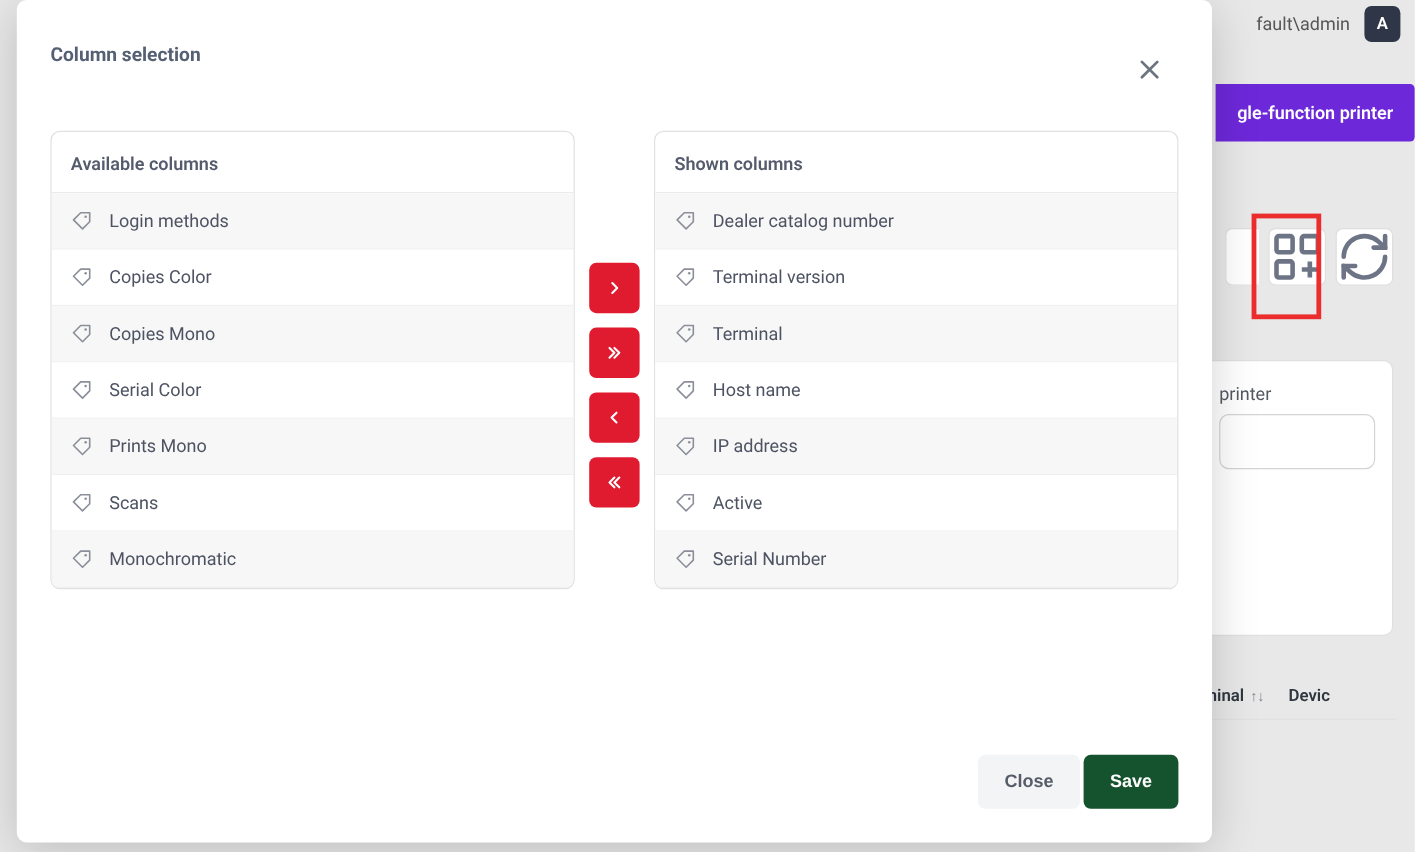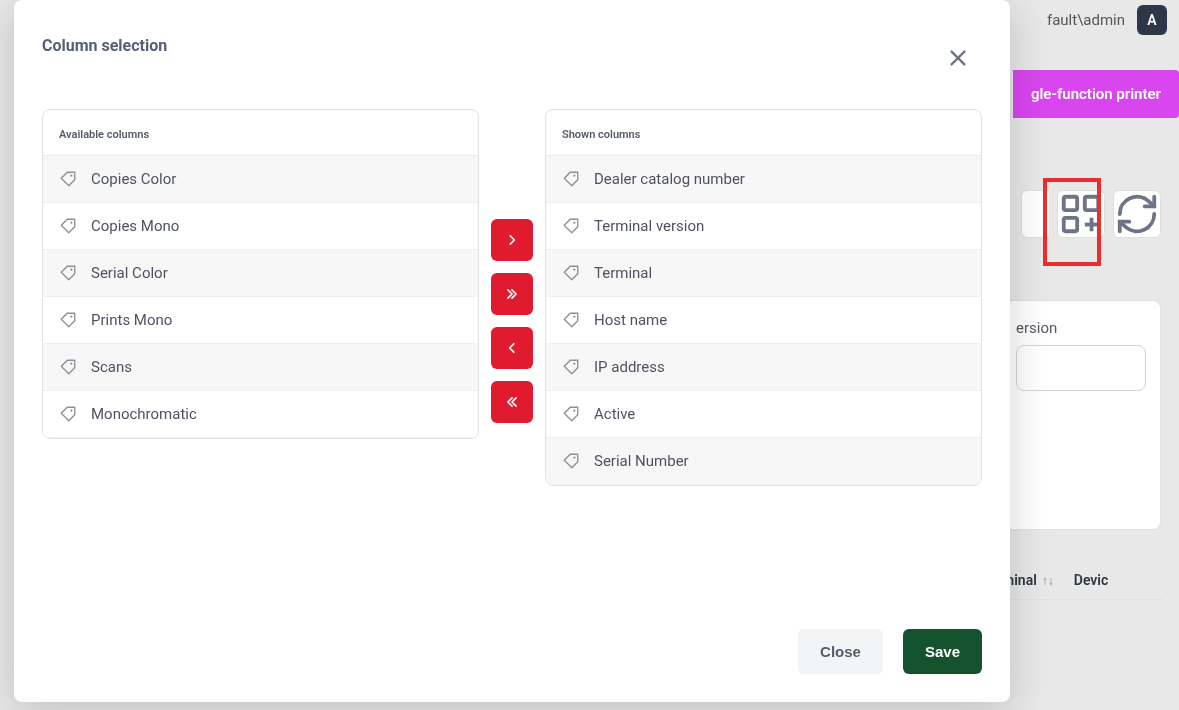--- a/index.html
+++ b/index.html
@@ -4,52 +4,52 @@
   <style>
     * { box-sizing: border-box; margin: 0; padding: 0; }
     body { font-family: -apple-system, BlinkMacSystemFont, "Segoe UI", Roboto, Arial, sans-serif; background: #f5f5f5; width: 1179px; height: 710px; overflow: hidden; position: relative; }
     
     
     .bg-page { position: absolute; inset: 0; background: #e8e8e8; }
     .bg-topbar { position: absolute; top: 0; right: 0; height: 40px; display: flex; align-items: center; gap: 12px; padding-right: 12px; }
     .bg-user { color: #565656; font-size: 15px; }
     .bg-avatar { width: 30px; height: 30px; border-radius: 6px; background: #2e3648; color: #fff; display: flex; align-items: center; justify-content: center; font-weight: 600; font-size: 14px; }
     .bg-row1 { position: absolute; top: 70px; right: 0; height: 48px; display: flex; align-items: stretch; }
-    .bg-red-btn { background: #d946ef; color: #fff; padding: 14px 18px; font-weight: 600; font-size: 15px; white-space: nowrap; display: flex; align-items: center; border-radius: 0 4px 4px 0; }
+    .bg-red-btn { background: #6d28d9; color: #fff; padding: 14px 18px; font-weight: 600; font-size: 15px; white-space: nowrap; display: flex; align-items: center; border-radius: 0 4px 4px 0; }
     .bg-row2 { position: absolute; top: 190px; right: 18px; display: flex; align-items: center; gap: 8px; }
     .bg-iconbtn { width: 48px; height: 48px; border: 1px solid #dedede; background: #fff; border-radius: 6px; display: flex; align-items: center; justify-content: center; color: #6d7485; }
     .bg-iconbtn-part { width: 28px; height: 48px; border: 1px solid #dedede; border-right: none; border-radius: 6px 0 0 6px; background: #fff; }
     .red-outline { position: absolute; top: 178px; right: 78px; width: 58px; height: 88px; border: 4px solid #ec2d2d; pointer-events: none; }
     .bg-panel { position: absolute; top: 300px; right: 18px; width: 160px; height: 230px; background: #fff; border: 1px solid #e0e0e0; border-radius: 0 8px 8px 0; padding: 18px 14px; }
     .bg-panel-label { color: #545961; font-size: 15px; }
     .bg-panel-input { width: 130px; height: 46px; margin-top: 8px; border: 1px solid #d4d4d4; border-radius: 8px; background: #fff; }
     .bg-tableheader { position: absolute; top: 560px; right: 16px; width: 180px; height: 40px; display: flex; align-items: center; gap: 20px; color: #2f3640; font-weight: 600; font-size: 14px; padding-left: 14px; border-bottom: 1px solid #e0e0e0; }
     .sort-icon { color: #808690; margin-left: 2px; font-size: 12px; }
     
     
     .modal-backdrop { position: absolute; inset: 0; display: flex; align-items: flex-start; justify-content: flex-start; }
     .modal { position: absolute; top: 0; left: 14px; width: 996px; height: 702px; background: #fff; border-radius: 8px; box-shadow: 0 8px 40px rgba(0,0,0,0.18); padding: 36px 28px 28px 28px; display: flex; flex-direction: column; }
     .modal-title { font-size: 16px; font-weight: 700; color: #566074; margin-bottom: 54px; }
     .modal-close { position: absolute; top: 44px; right: 38px; width: 28px; height: 28px; display: flex; align-items: center; justify-content: center; color: #6c7480; cursor: pointer; }
     .modal-close svg { width: 22px; height: 22px; }
     
     .columns-area { display: flex; gap: 12px; align-items: flex-start; }
     .col-card { flex: 1; border: 1px solid #e1e1e1; border-radius: 8px; overflow: hidden; background: #fff; max-height: 430px; }
-    .col-card-header { padding: 18px 16px 14px 16px; border-bottom: 1px solid #ebebeb; color: #545b6c; font-weight: 600; font-size: 11px; }
+    .col-card-header { padding: 18px 16px 14px 16px; border-bottom: 1px solid #ebebeb; color: #545b6c; font-weight: 600; font-size: 15px; }
     .col-list { max-height: 380px; overflow-y: auto; }
     .col-item { display: flex; align-items: center; gap: 14px; padding: 14px 16px; color: #4d5362; font-size: 15px; border-bottom: 1px solid #f0f0f0; cursor: pointer; }
     .col-item:nth-child(odd) { background: #f7f7f7; }
     .col-item:nth-child(even) { background: #fff; }
     .tag-icon { width: 18px; height: 18px; flex-shrink: 0; color: #8b8f99; }
     
     .transfer-btns { display: flex; flex-direction: column; gap: 12px; padding-top: 110px; }
     .tbtn { width: 42px; height: 42px; border-radius: 6px; border: none; background: #e01b2f; color: #fff; display: flex; align-items: center; justify-content: center; cursor: pointer; font-size: 15px; }
     .tbtn svg { width: 14px; height: 14px; }
     
-    .modal-footer { margin-top: auto; display: flex; justify-content: flex-end; gap: 20px; padding-top: 16px; }
+    .modal-footer { margin-top: auto; display: flex; justify-content: flex-end; gap: 3px; padding-top: 16px; }
     .btn { padding: 14px 22px; border-radius: 6px; font-size: 15px; font-weight: 600; cursor: pointer; border: none; }
     .btn-secondary { background: #f3f4f6; color: #565c68; }
     .btn-primary { background: #14532d; color: #fff; }
     
     
     .col-list::-webkit-scrollbar { width: 8px; }
     .col-list::-webkit-scrollbar-thumb { background: #d0d0d0; border-radius: 4px; }
     .col-list::-webkit-scrollbar-track { background: #f5f5f5; }
   </style>
 </head>
@@ -78,21 +78,21 @@
       <svg viewBox="0 0 24 24" fill="none" stroke="currentColor" stroke-width="2" stroke-linecap="round">
           <path d="M3 12a9 9 0 0 1 15-6.7L21 8"></path>
           <path d="M21 3v5h-5"></path>
           <path d="M21 12a9 9 0 0 1-15 6.7L3 16"></path>
           <path d="M3 21v-5h5"></path>
         </svg>
     </div>
   </div>
   <div class="red-outline"></div>
   <div class="bg-panel">
-    <div class="bg-panel-label">ersion</div>
+    <div class="bg-panel-label">printer</div>
     <div class="bg-panel-input"></div>
   </div>
   <div class="bg-tableheader">
     <span><span>rminal</span><span class="sort-icon"> ↑↓</span></span>
     <span>Devic</span>
   </div>
 </div>
 
 <div class="modal-backdrop">
   <div class="modal">
@@ -107,20 +107,27 @@
     <div class="columns-area">
 
       <div class="col-card">
         <div class="col-card-header">Available columns</div>
         <div class="col-list" id="available-list">
             <div class="col-item">
               <svg viewBox="0 0 24 24" class="tag-icon">
                 <path d="M3 11 L11 3 L21 3 L21 13 L13 21 L3 11 Z" fill="none" stroke="currentColor" stroke-width="1.8" stroke-linejoin="round"></path>
                 <circle cx="16.5" cy="7.5" r="1.4" fill="currentColor"></circle>
               </svg>
+              <span>Login methods</span>
+            </div>
+            <div class="col-item">
+              <svg viewBox="0 0 24 24" class="tag-icon">
+                <path d="M3 11 L11 3 L21 3 L21 13 L13 21 L3 11 Z" fill="none" stroke="currentColor" stroke-width="1.8" stroke-linejoin="round"></path>
+                <circle cx="16.5" cy="7.5" r="1.4" fill="currentColor"></circle>
+              </svg>
               <span>Copies Color</span>
             </div>
             <div class="col-item">
               <svg viewBox="0 0 24 24" class="tag-icon">
                 <path d="M3 11 L11 3 L21 3 L21 13 L13 21 L3 11 Z" fill="none" stroke="currentColor" stroke-width="1.8" stroke-linejoin="round"></path>
                 <circle cx="16.5" cy="7.5" r="1.4" fill="currentColor"></circle>
               </svg>
               <span>Copies Mono</span>
             </div>
             <div class="col-item">

